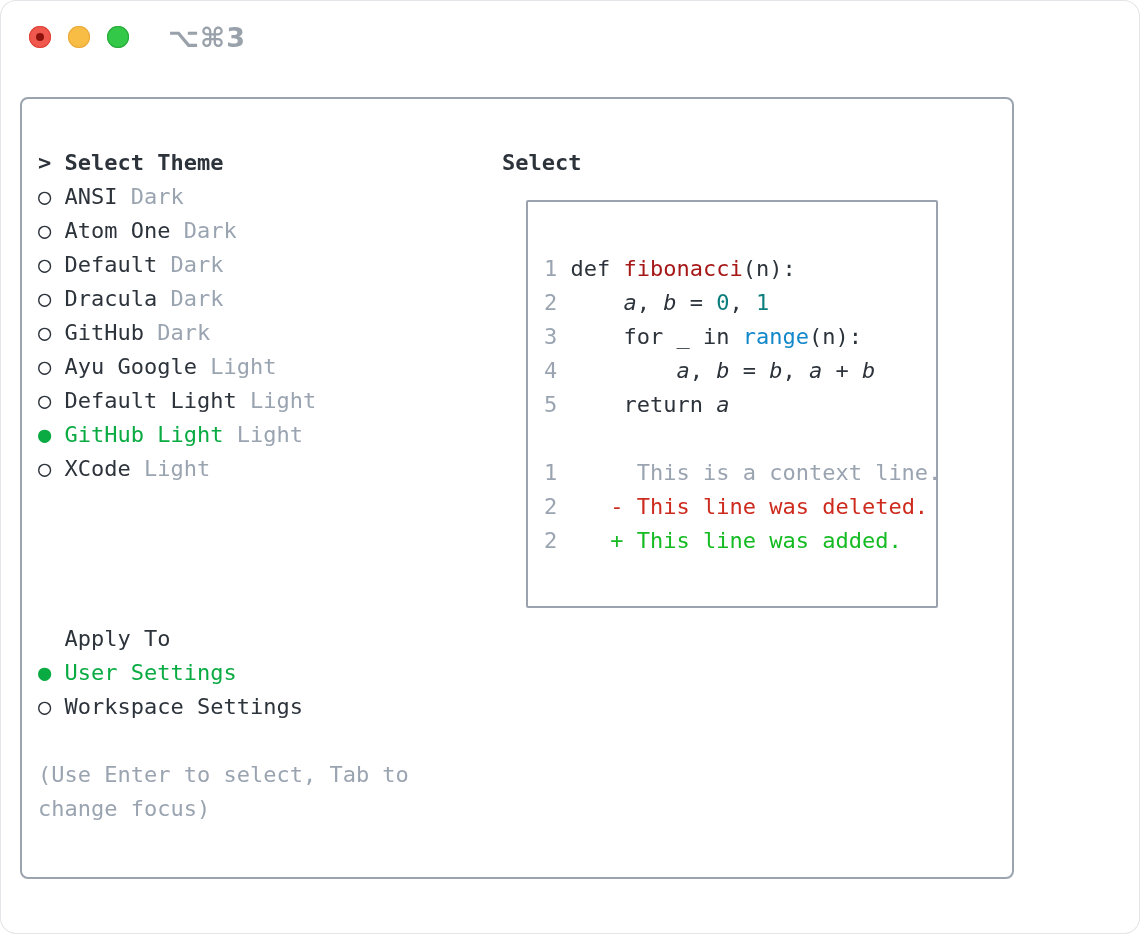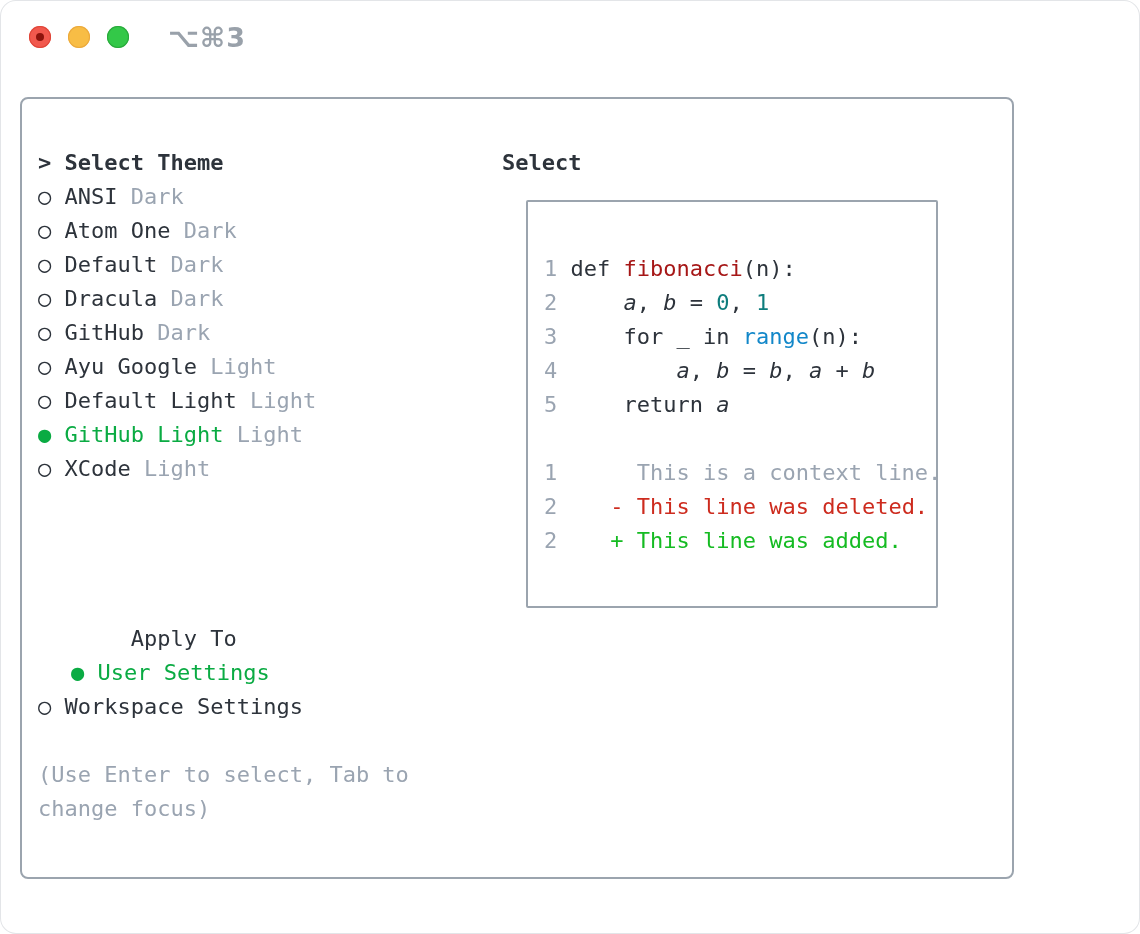--- a/index.html
+++ b/index.html
@@ -34,21 +34,21 @@
   .panel {
     position:absolute; left:20px; top:97px; width:994px; height:782px;
     background:#fff; border:2px solid var(--border); border-radius:8px;
   }
   .row { height:34px; line-height:34px; font-size:22px; white-space:pre; }
   .bold { font-weight:bold; }
   .prompt { margin-right:1ch; }
   .indent-2 { padding-left:2ch; }
 
   .sidebar-list   { position:absolute; left:16px; top:47px; }
-  .apply-block    { position:absolute; left:16px; top:523px;text-align:center; }
+  .apply-block    { position:absolute; left:16px; top:523px; }
   .help-block     { position:absolute; left:16px; top:659px; }
 
   .preview-title  { position:absolute; left:480px; top:47px; }
   .preview-box {
     position:absolute; left:488px; top:101px; width:412px; height:408px;
     border:2px solid var(--border); border-radius:2px; background:#fff;
     padding:50px 0 0 16px; overflow:hidden;margin-left:16px;
   }
 
   .c-dark { color:var(--dark); }

